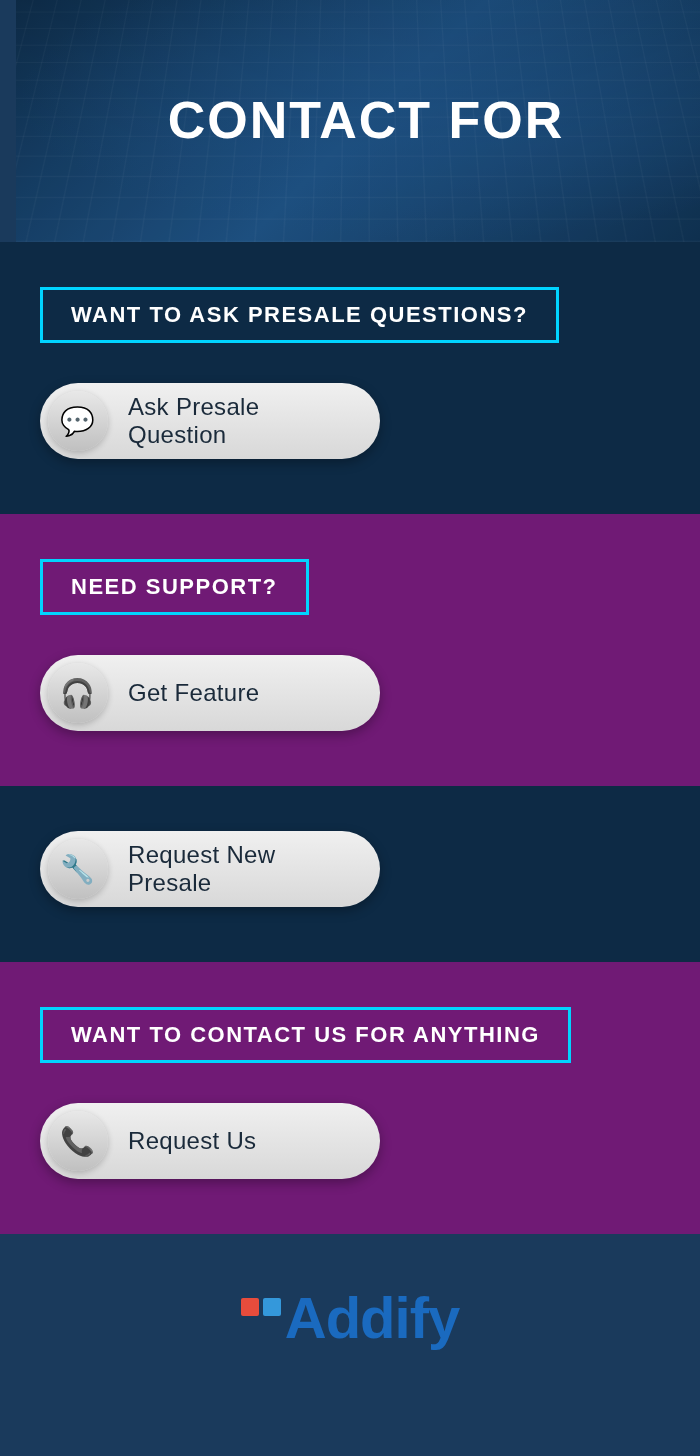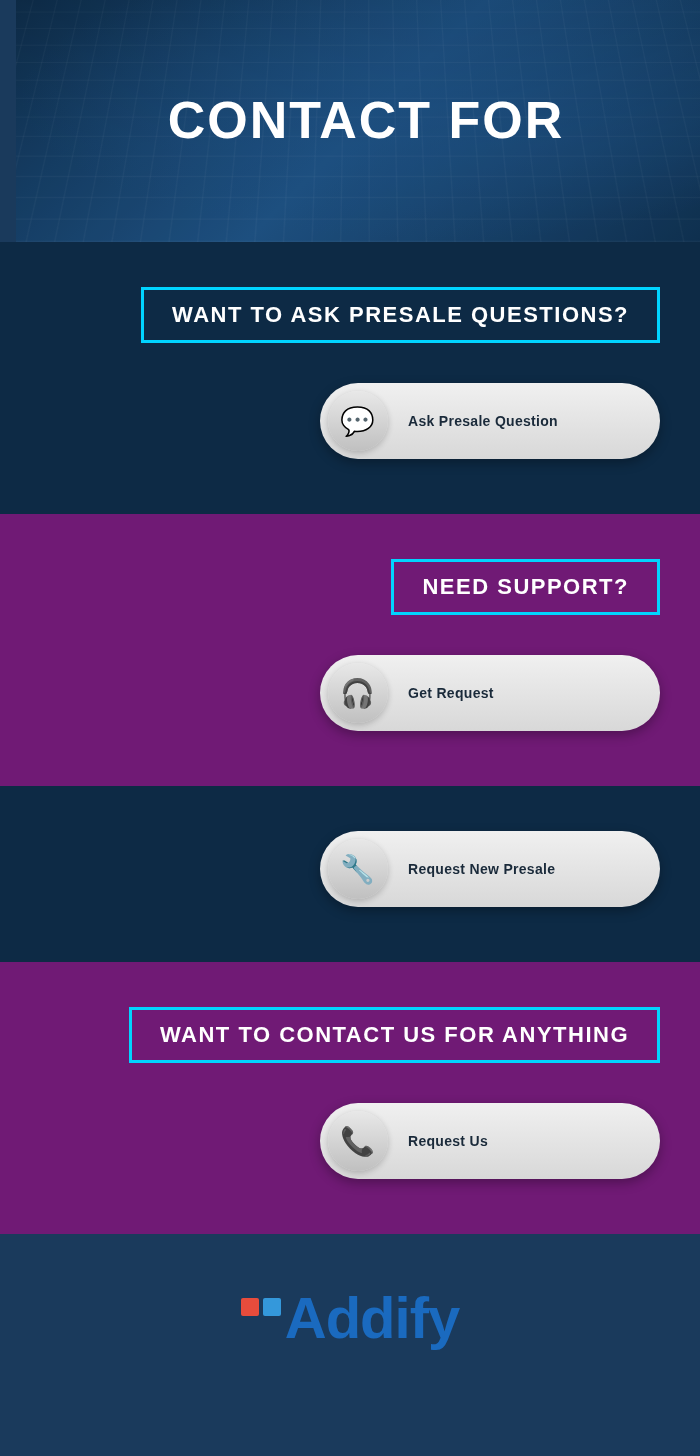--- a/index.html
+++ b/index.html
@@ -62,21 +62,21 @@
       text-transform: uppercase;
       line-height: 1.1;
     }
 
     
     .section {
       width: 700px;
       padding: 45px 40px 55px;
       display: flex;
       flex-direction: column;
-      align-items: flex-end;
+      align-items: flex-start;
     }
     .section-dark {
       background: #0d2a45;
     }
     .section-medium {
       background: #701a75;
     }
 
     
     .section-heading {
@@ -115,22 +115,22 @@
       justify-content: center;
       margin-right: 20px;
       flex-shrink: 0;
       box-shadow: 0 2px 6px rgba(0,0,0,0.2);
     }
     .btn-icon {
       font-size: 28px;
       color: #1a2a3a;
     }
     .btn-label {
-      font-size: 14px;
-      font-weight: 700;
+      font-size: 24px;
+      font-weight: 400;
       color: #1a2a3a;
       letter-spacing: 0.3px;
     }
 
     
     .footer-section {
       width: 700px;
       background: #1a3a5c;
       padding: 50px 40px 60px;
       display: flex;
@@ -186,21 +186,21 @@
 </div>
 
 <div class="section section-medium">
   <div class="section-heading">
     <span>NEED SUPPORT?</span>
   </div>
   <a class="action-btn">
     <div class="btn-icon-wrap">
       <span class="btn-icon">🎧</span>
     </div>
-    <span class="btn-label">Get Request</span>
+    <span class="btn-label">Get Feature</span>
   </a>
 </div>
 
 <div class="section section-dark">
   <a class="action-btn">
     <div class="btn-icon-wrap">
       <span class="btn-icon">🔧</span>
     </div>
     <span class="btn-label">Request New Presale</span>
   </a>

